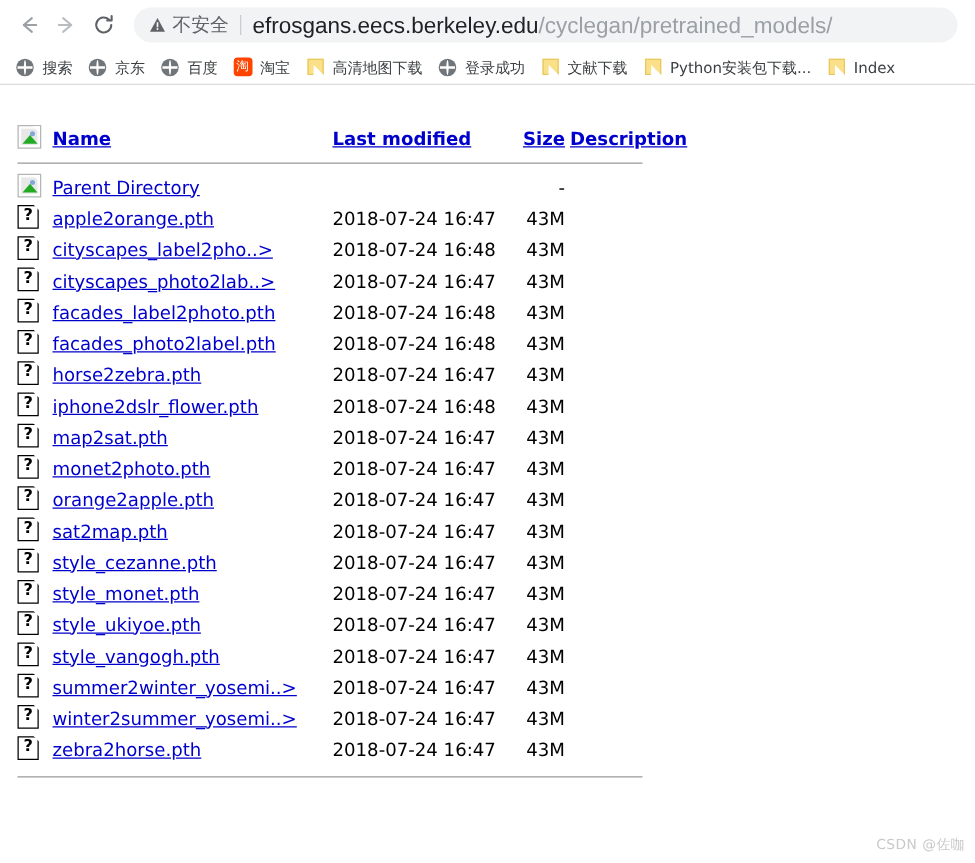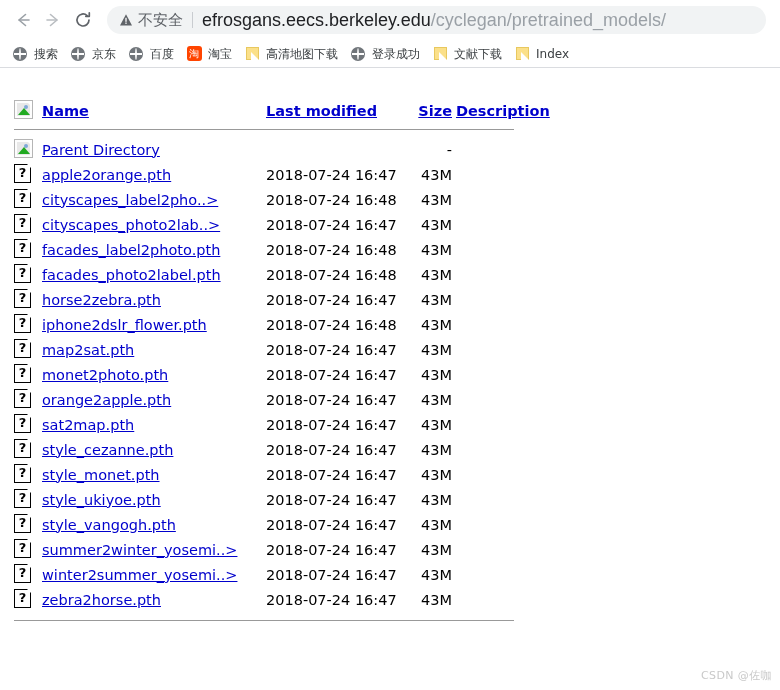--- a/index.html
+++ b/index.html
@@ -402,20 +402,26 @@
       <span class="bm-label">登录成功</span>
     </div>
 
     <div class="bm">
       <span class="bm-icon">
           <span class="ico-folder"></span>
         </span>
       <span class="bm-label">文献下载</span>
     </div>
 
+    <div class="bm">
+      <span class="bm-icon">
+          <span class="ico-folder"></span>
+        </span>
+      <span class="bm-label">Python安装包下载...</span>
+    </div>
 
     <div class="bm">
       <span class="bm-icon">
           <span class="ico-folder"></span>
         </span>
       <span class="bm-label">Index</span>
     </div>
 
   </div>
 </div>

